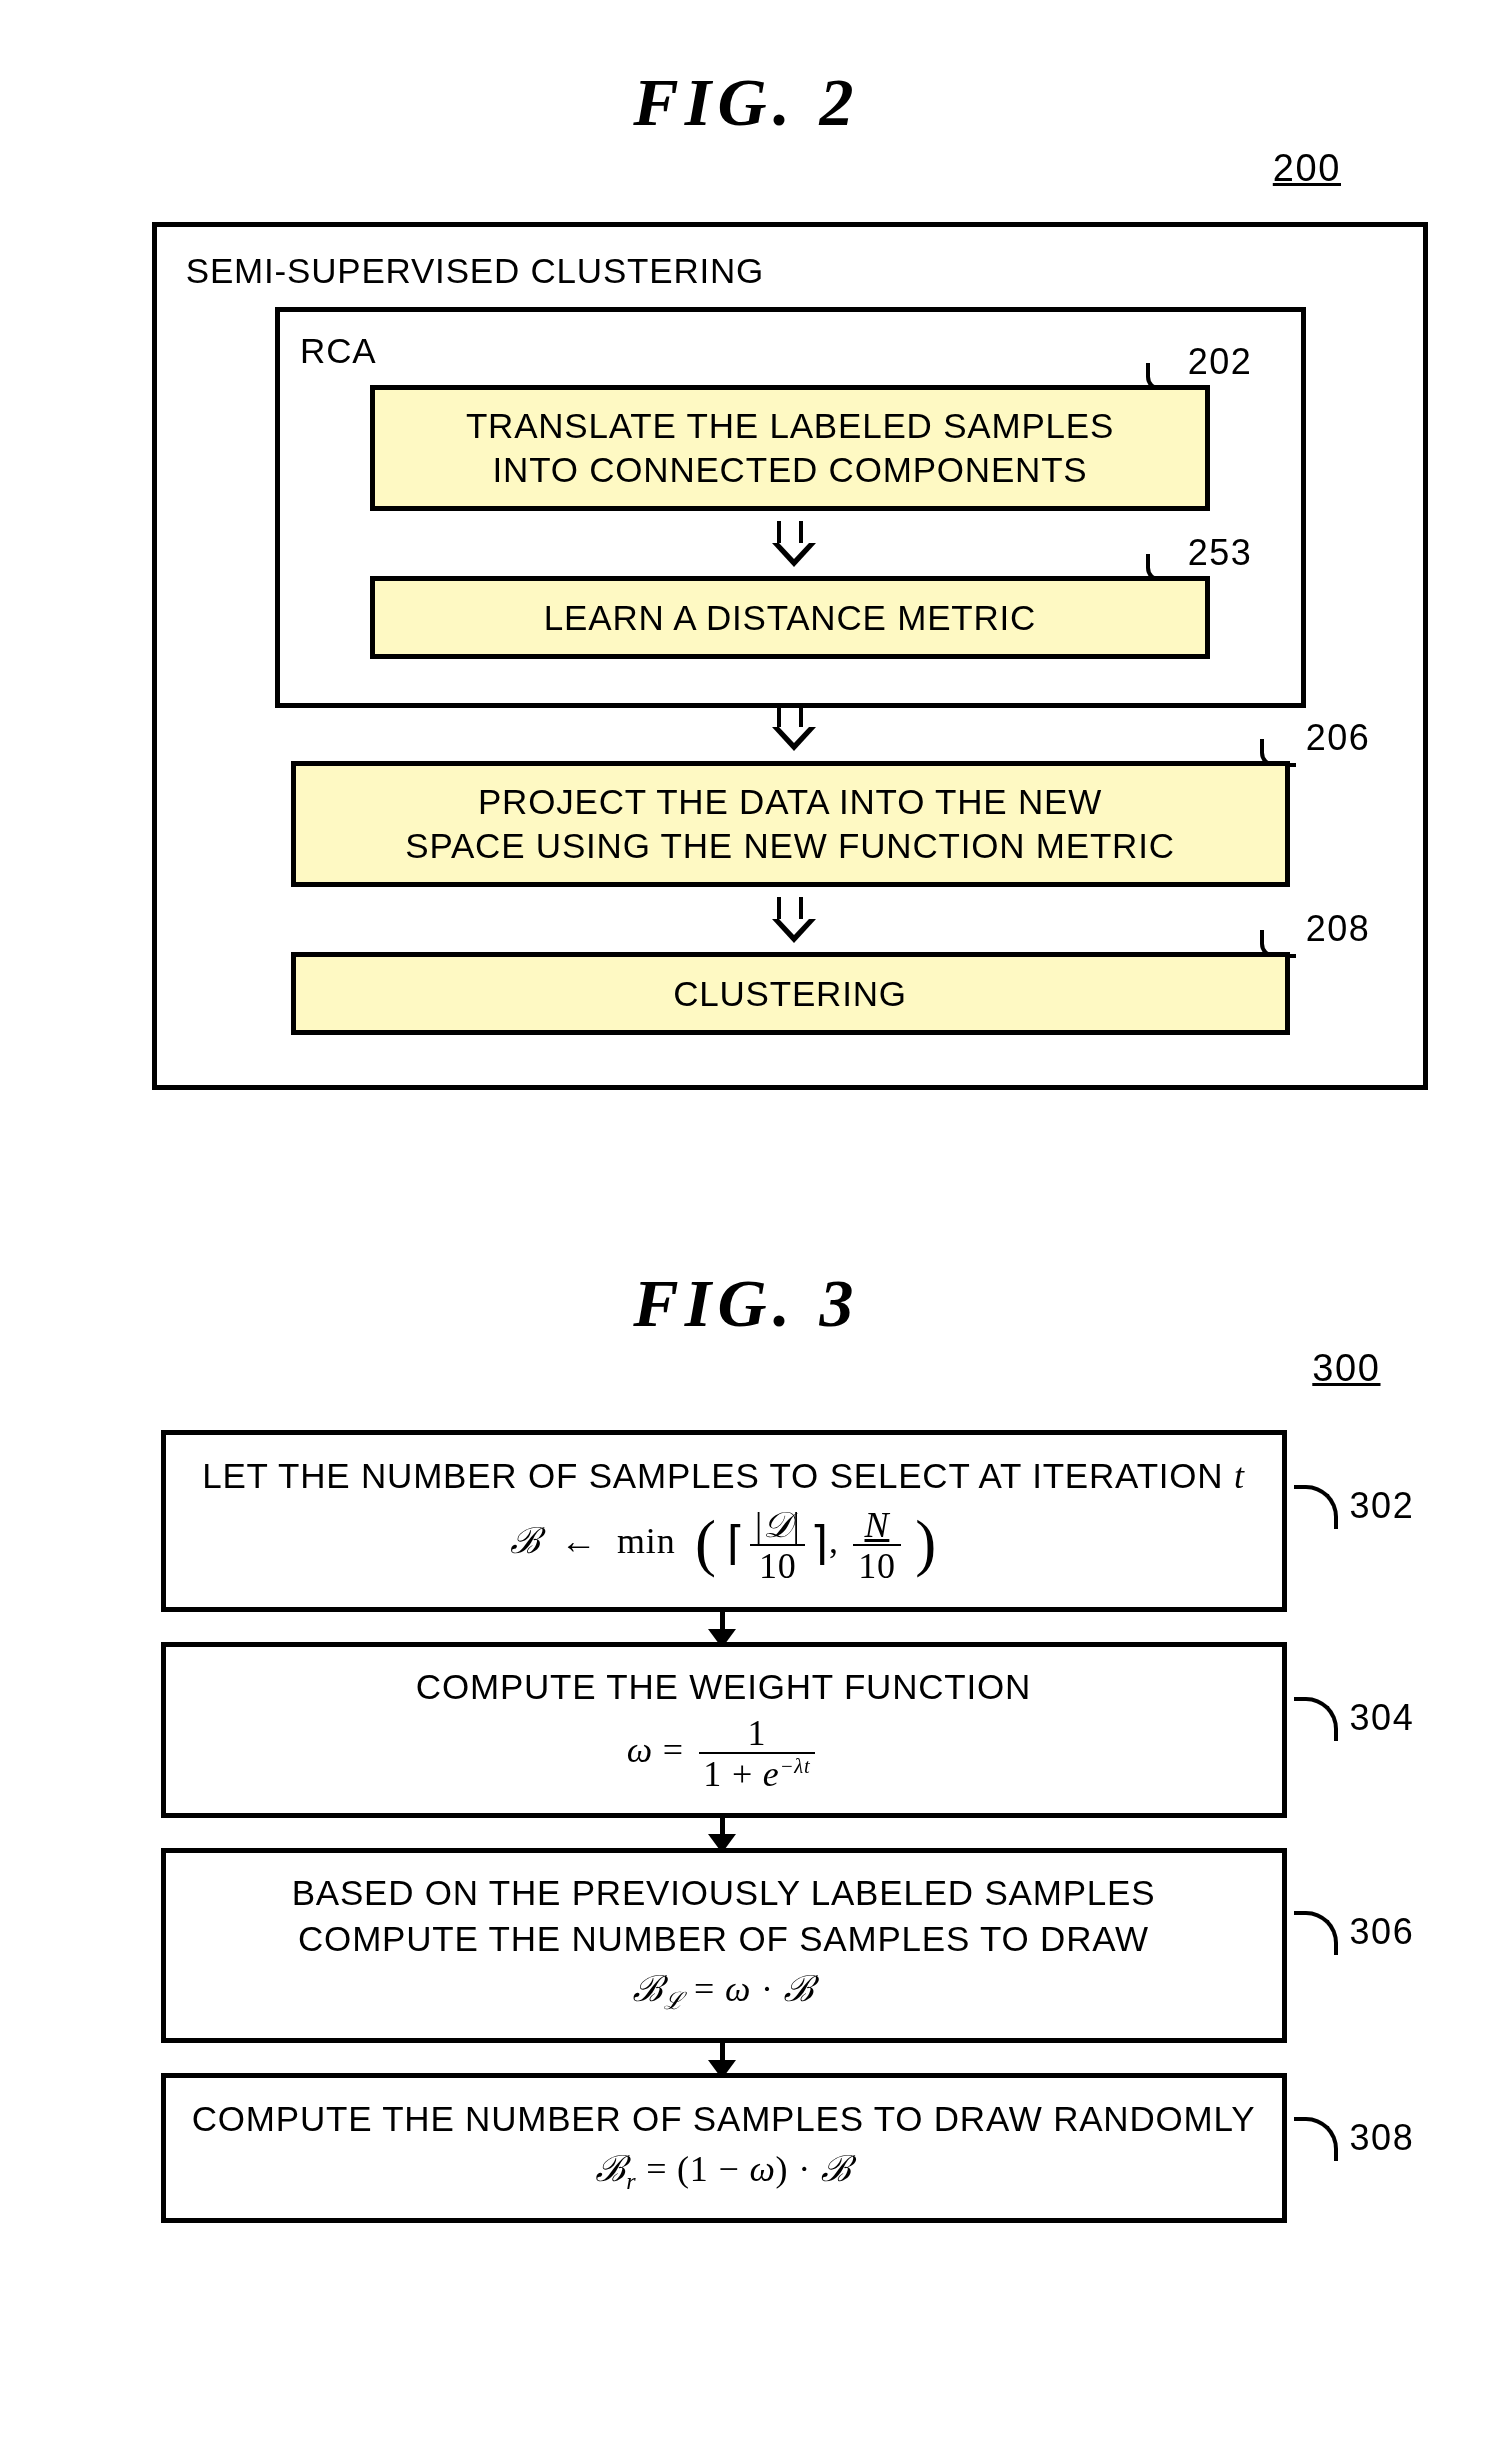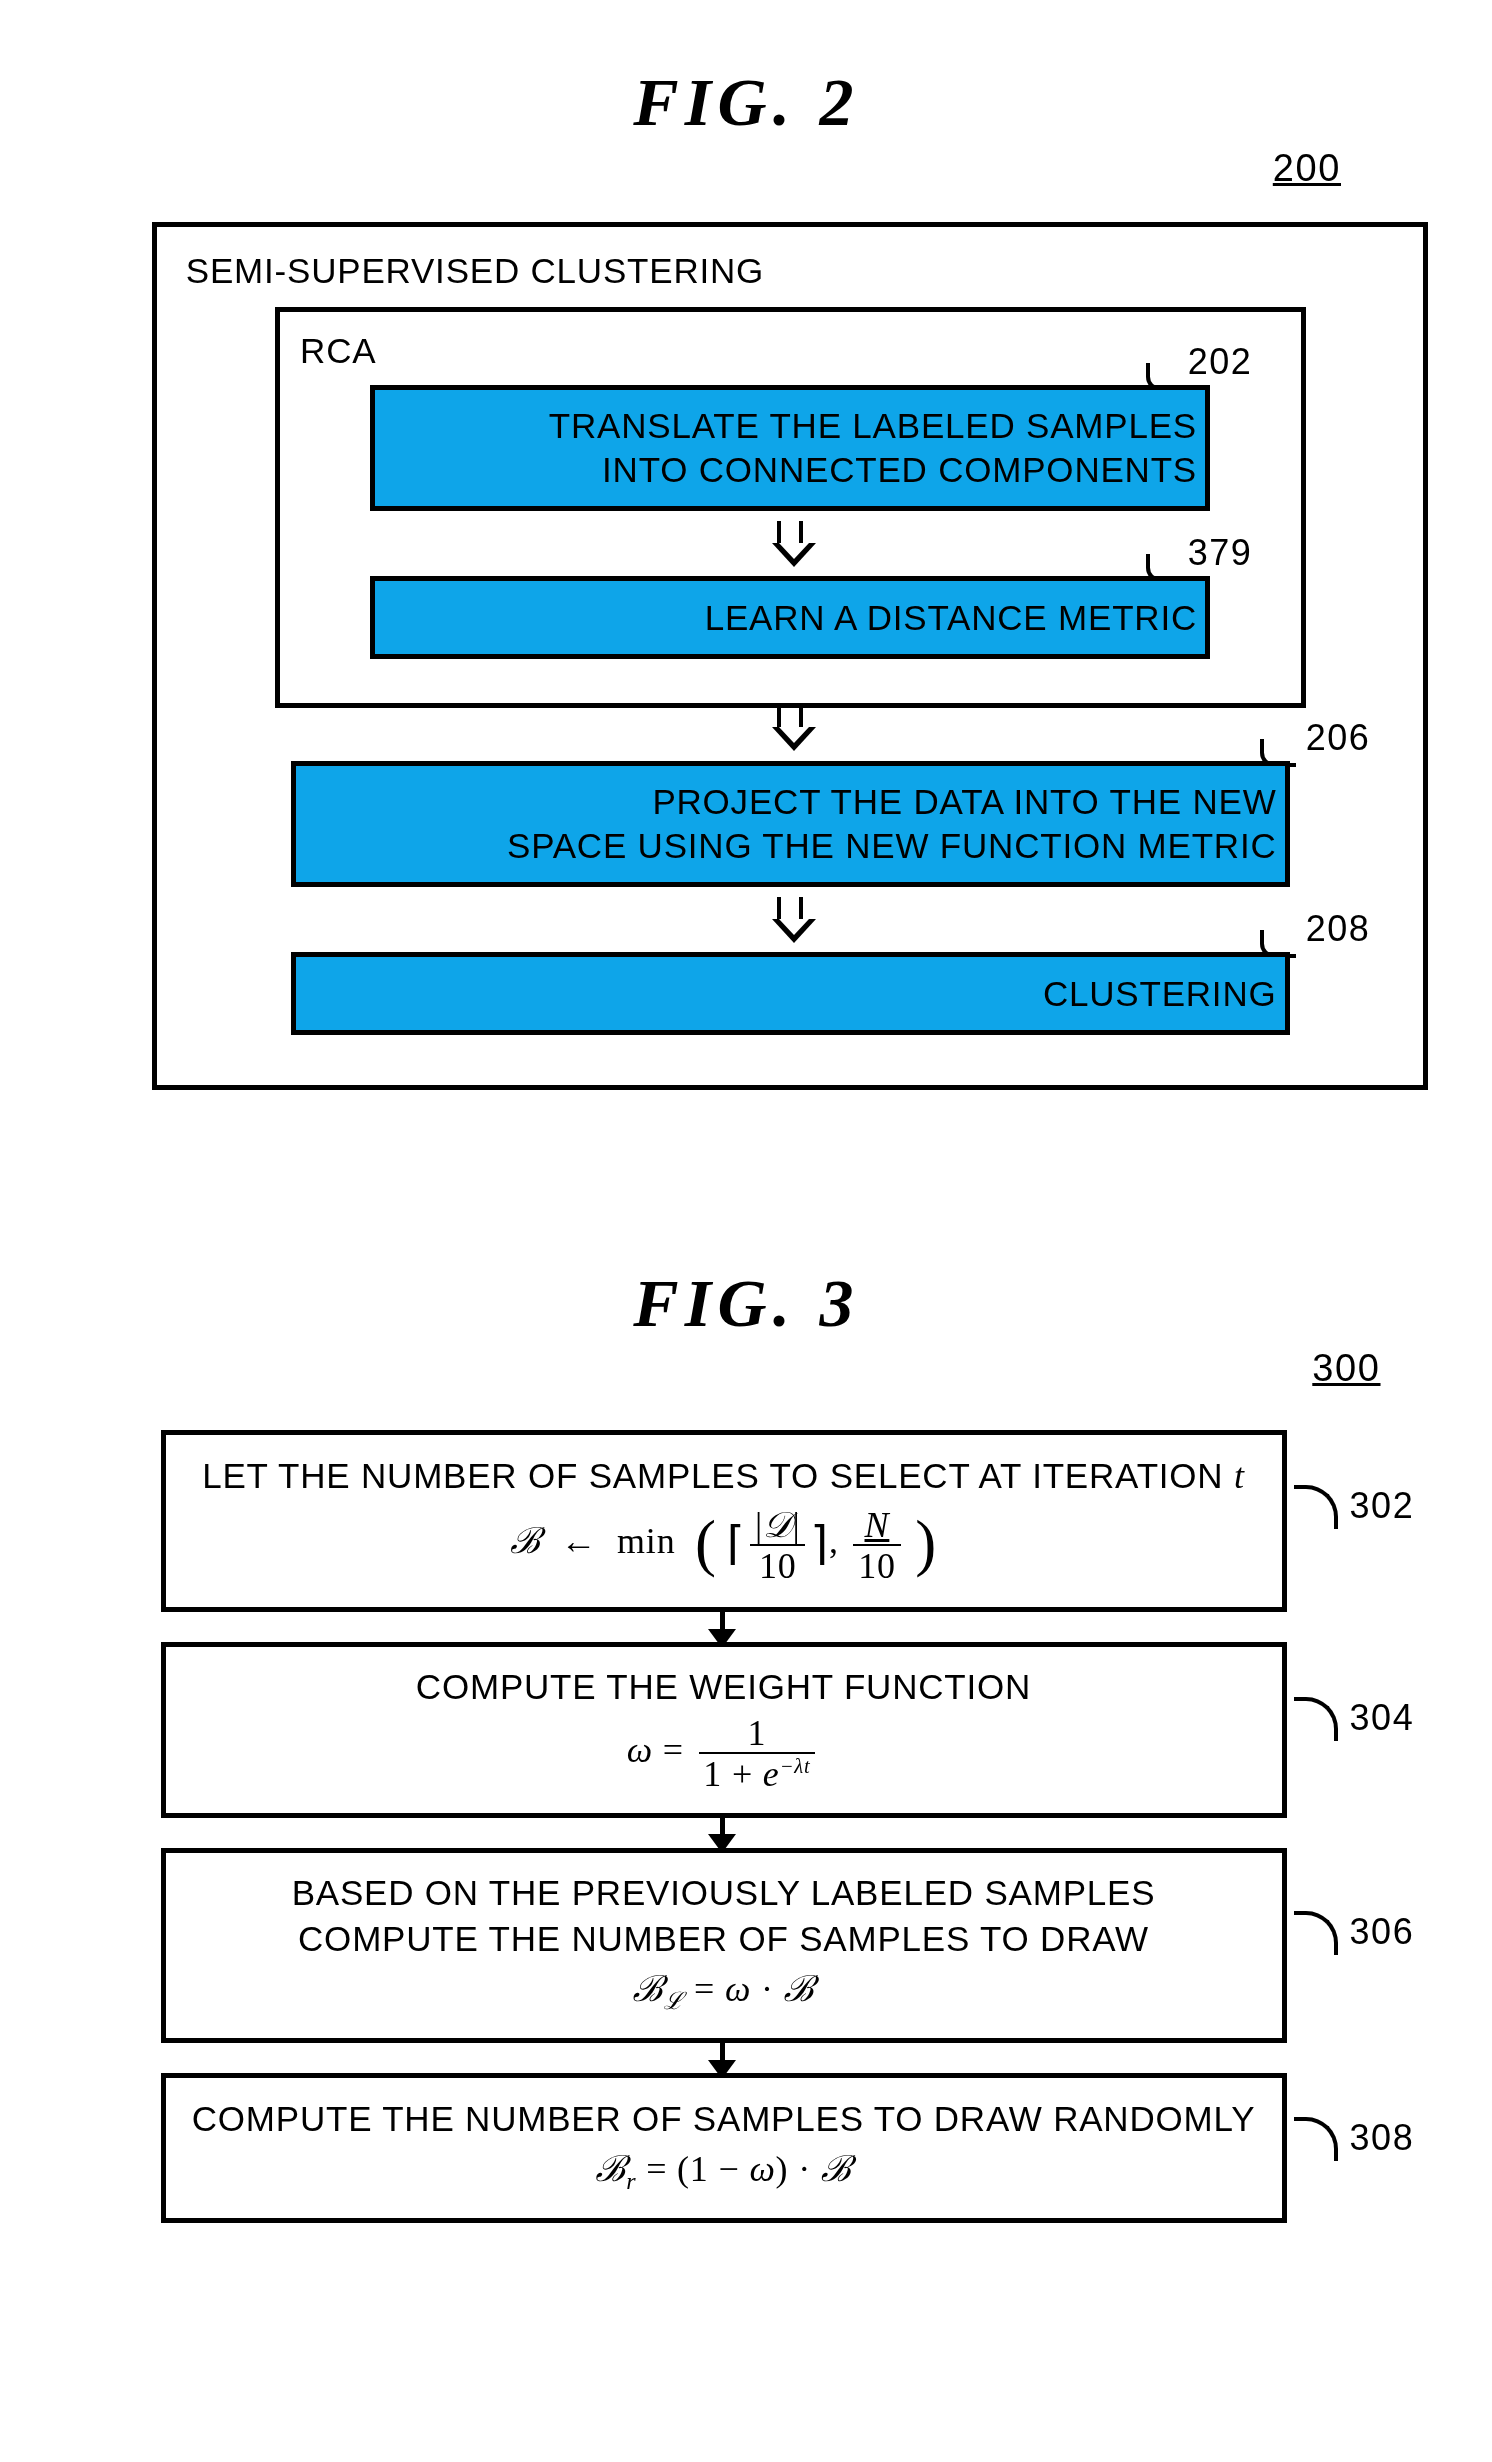--- a/index.html
+++ b/index.html
@@ -67,27 +67,27 @@
     letter-spacing: 1.6px;
     margin: 3.2px 0 14.3px 20.6px;
     font-stretch: condensed;
   }
   .step-box {
     border: 5.5px solid #000;
     width: 840px;
     margin: 12px auto;
     box-sizing: border-box;
     padding: 14.3px 8px;
-    text-align: right;
+    text-align: center;
     font-size: 35px;
     letter-spacing: 0.8px;
     line-height: 1.25;
     font-stretch: condensed;
     position: relative;
-    background:#0ea5e9;
+    background:#fef9c3;
   }
   .step-box.wide {
     width: 999px;
   }
 
   .ref-label {
     position: absolute;
     font-size: 36px;
     font-family: Arial, sans-serif;
     letter-spacing: 1.6px;
@@ -259,21 +259,21 @@
           </div>
         </div>
 
         <div class="block-arrow">
             <div class="shaft"></div>
             <div class="head"></div>
           </div>
 
         <div style="position:relative;">
           <div class="ref-hook" style="right:119px; top:-22px;"></div>
-          <div class="ref-label" style="right:48px; top:-44px;">379</div>
+          <div class="ref-label" style="right:48px; top:-44px;">253</div>
           <div class="step-box">
             <span>LEARN A DISTANCE METRIC</span>
           </div>
         </div>
       </div>
 
       <div class="block-arrow">
           <div class="shaft"></div>
           <div class="head"></div>
         </div>

